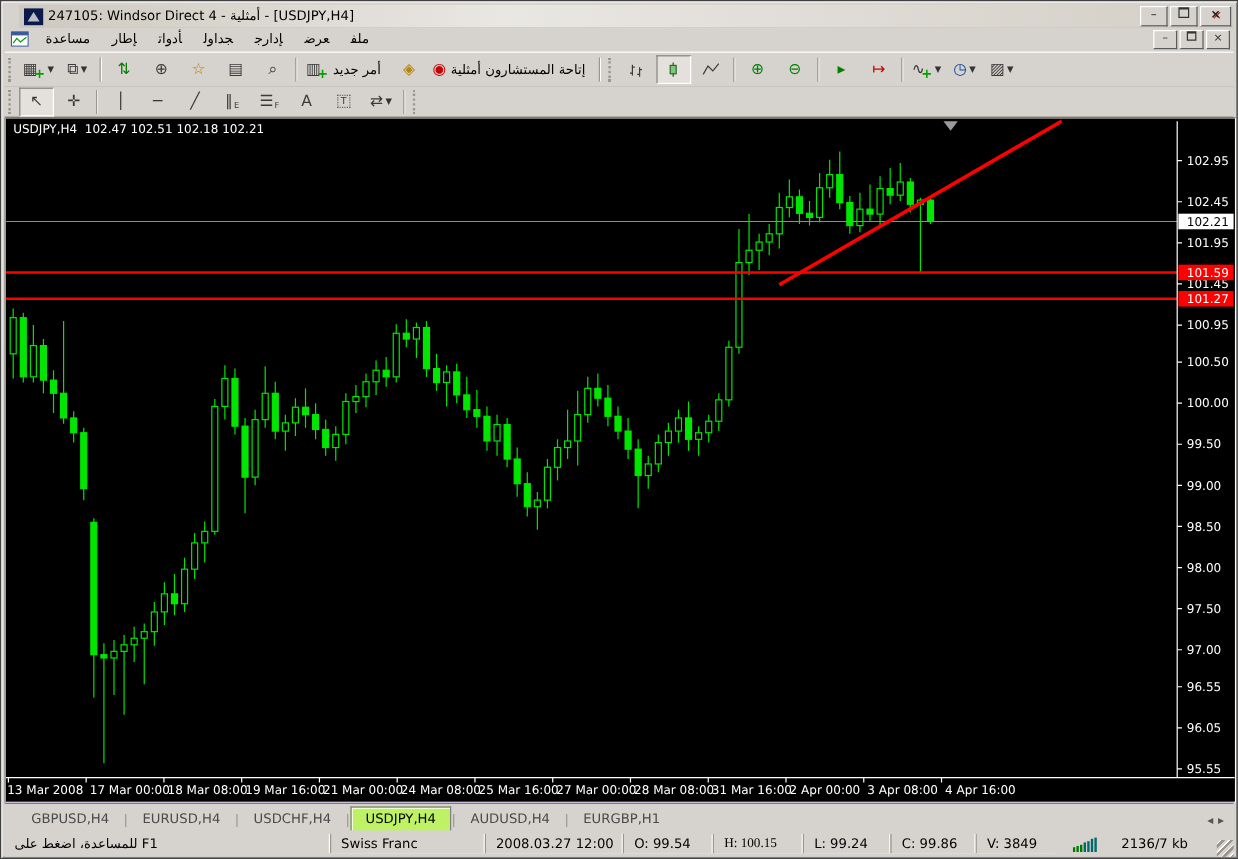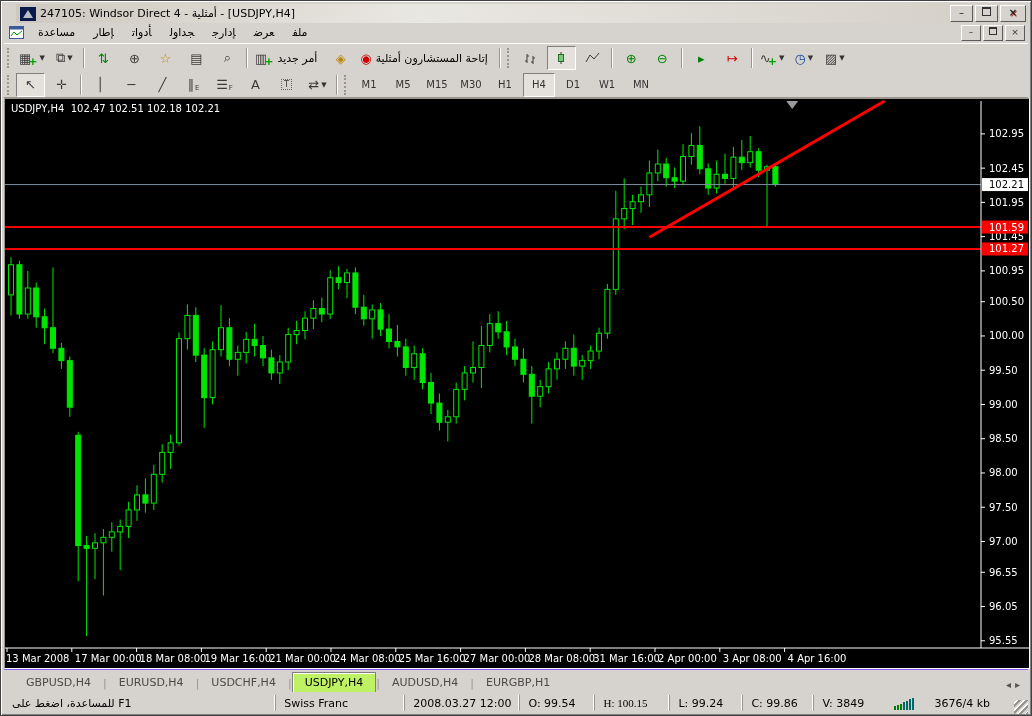--- a/index.html
+++ b/index.html
@@ -174,21 +174,20 @@
     <span class="tbtn">╱</span>
     <span class="tbtn">∥<span class="sub">E</span></span>
     <span class="tbtn">☰<span class="sub">F</span></span>
     <span class="tbtn">A</span>
     <span class="tbtn">
         <span class="boxT">T</span>
       </span>
     <span class="tbtn">⇄<span class="caret">▼</span></span>
     <span class="tsep"></span>
     <span class="grip-v"></span>
-    <span id="timeframe-buttons"><span class="tbtn tf">M1</span><span class="tbtn tf">M5</span><span class="tbtn tf">M15</span><span class="tbtn tf">M30</span><span class="tbtn tf">H1</span><span class="tbtn tf pressed">H4</span><span class="tbtn tf">D1</span><span class="tbtn tf">W1</span><span class="tbtn tf">MN</span></span>
   </div>
 
   <div id="chart-region">
     <div id="ohlc-label">USDJPY,H4  102.47 102.51 102.18 102.21</div>
     <svg id="chart-svg" width="1024" height="569" viewBox="0 0 1024 569">
         <rect x="0" y="0" width="1024" height="569" fill="#000000"></rect>
         <line x1="6" y1="158.18000000000006" x2="6" y2="216.40500000000065" stroke="#00e600" stroke-width="1"></line>
         <rect x="3.5" y="165.71500000000003" width="5" height="30.14000000000084" fill="#000000" stroke="#00e600" stroke-width="1"></rect>
         <line x1="14.4" y1="161.60500000000087" x2="14.4" y2="219.83000000000047" stroke="#00e600" stroke-width="1"></line>
         <rect x="11.9" y="165.71500000000003" width="5" height="49.3200000000009" fill="#00e600" stroke="#00e600" stroke-width="1"></rect>
@@ -480,18 +479,18 @@
         <svg class="minisvg" width="26" height="13">
           <rect x="0" y="9" width="2" height="4" fill="#007a00"></rect>
             <rect x="3" y="8" width="2" height="5" fill="#007a00"></rect>
           <rect x="6" y="7" width="2" height="6" fill="#007a00"></rect>
             <rect x="9" y="5" width="2" height="8" fill="#006a6a"></rect>
           <rect x="12" y="4" width="2" height="9" fill="#006a6a"></rect>
             <rect x="15" y="2" width="2" height="11" fill="#006a6a"></rect>
           <rect x="18" y="1" width="2" height="12" fill="#006a6a"></rect>
         </svg>
       </span>
-      <span style="margin-right:30px;">3676/4 kb</span>
+      <span style="margin-right:30px;">2136/7 kb</span>
     </span>
     <span class="grip"></span>
   </div>
 
 </div>
 
 </body></html>

